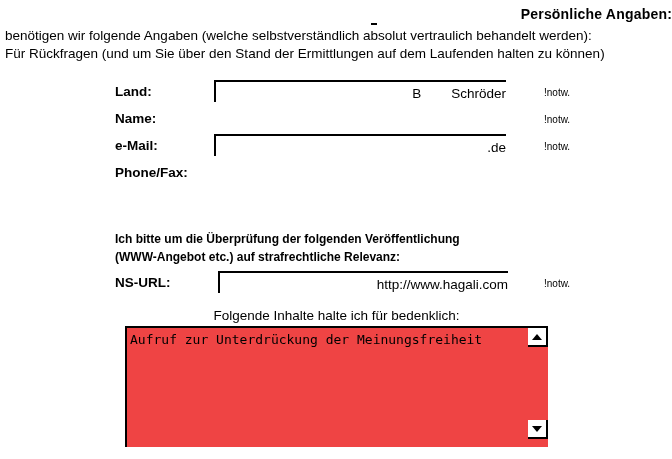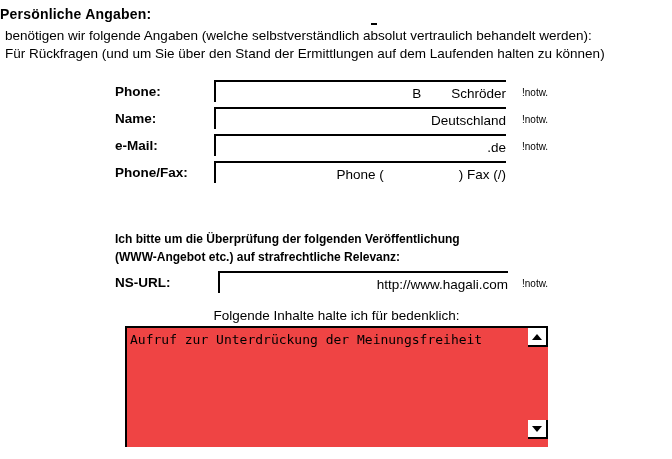--- a/index.html
+++ b/index.html
@@ -9,21 +9,21 @@
     width: 672px;
     height: 459px;
     background: #ffffff;
     color: #000000;
     font-family: "Liberation Sans", "DejaVu Sans", sans-serif;
     overflow: hidden;
   }
   .page-title {
     position: absolute;
     top: 6px; left: 0; width: 672px;
-    text-align: left;
+    text-align: right;
     font-size: 14px;
     font-weight: bold;
     letter-spacing: 0.2px;
   }
   .intro {
     position: absolute;
     top: 27px; left: 5px; width: 664px;
     font-size: 13.5px;
     line-height: 18px;
     white-space: nowrap;
@@ -53,21 +53,21 @@
     font-family: "Liberation Sans", "DejaVu Sans", sans-serif;
     font-size: 13.5px;
     color: #000000;
     padding: 2px 0 0 3px;
     outline: none;
     white-space: pre;
     text-align: right;
   }
   .required-note {
     position: absolute;
-    left: 522px; top: 7px;
+    left: 544px; top: 7px;
     font-size: 10px;
     white-space: nowrap;
   }
   .review-heading {
     position: absolute;
     left: 115px; top: 231px;
     font-size: 12px;
     font-weight: bold;
     line-height: 17.5px;
     white-space: nowrap;
@@ -128,40 +128,38 @@
   <div class="page-title">Persönliche Angaben:</div>
 
   <div class="stray-mark"></div>
 
   <div class="intro">
     <div>benötigen wir folgende Angaben (welche selbstverständlich absolut vertraulich behandelt werden):</div>
     <div>Für Rückfragen (und um Sie über den Stand der Ermittlungen auf dem Laufenden halten zu können)</div>
   </div>
 
   <div class="form-row" style="top:80px">
-    <span class="field-label">Phone:</span>
+    <span class="field-label">Land:</span>
     <input class="text-input" type="text" value="B        Schröder" style="">
     <span class="required-note">!notw.</span>
   </div>
 
   <div class="form-row" style="top:107px">
     <span class="field-label">Name:</span>
-    <input class="text-input" type="text" value="Deutschland" style="">
     <span class="required-note">!notw.</span>
   </div>
 
   <div class="form-row" style="top:134px">
     <span class="field-label">e-Mail:</span>
     <input class="text-input" type="text" value="               .de" style="">
     <span class="required-note">!notw.</span>
   </div>
 
   <div class="form-row" style="top:161px">
     <span class="field-label">Phone/Fax:</span>
-    <input class="text-input" type="text" value="Phone (                    ) Fax (/)" style="">
   </div>
 
 
   <div class="review-heading">
     <div>Ich bitte um die Überprüfung der folgenden Veröffentlichung</div>
     <div>(WWW-Angebot etc.) auf strafrechtliche Relevanz:</div>
   </div>
 
   <div class="form-row" style="top:271px">
     <span class="field-label">NS-URL:</span>

